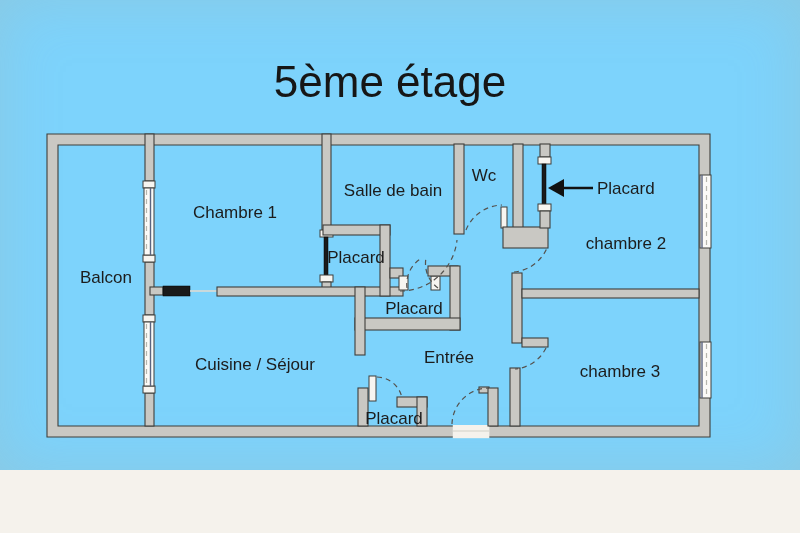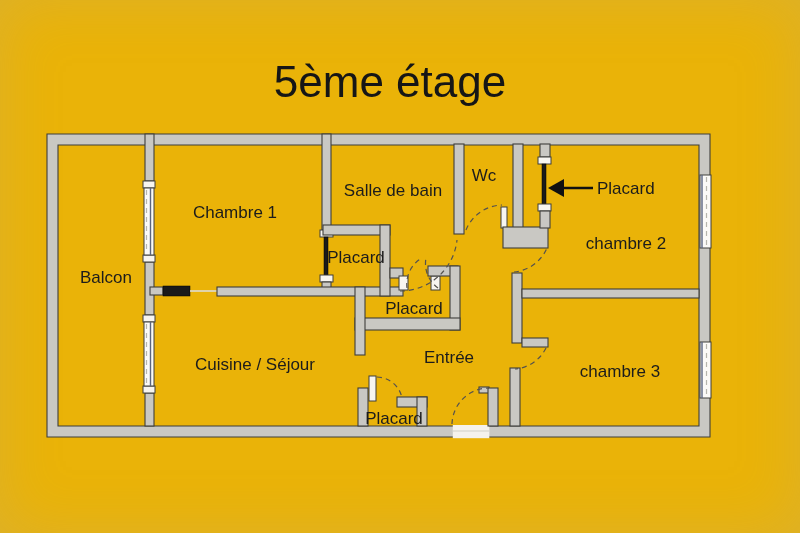--- a/index.html
+++ b/index.html
@@ -7,22 +7,22 @@
     padding: 0;
     width: 800px;
     height: 533px;
     overflow: hidden;
     background: #f5f2ec;
     font-family: "Liberation Sans", sans-serif;
   }
   .page {
     position: relative;
     width: 800px;
-    height: 533px;
-    background: #eab308;
+    height: 470px;
+    background: #7dd3fc;
     box-shadow: inset 0 0 60px rgba(180,170,150,0.25);
     text-align: center;
   }
   svg { display: block; }
   .wall { fill: #c9c8c3; stroke: #3e3e3b; stroke-width: 1.1; }
   .jamb { fill: #f7f5f0; stroke: #3e3e3b; stroke-width: 1; }
   .blackdoor { fill: #1a1a1a; stroke: #000; stroke-width: 0.5; }
   .winrect { fill: #fbfaf7; stroke: #3e3e3b; stroke-width: 1; }
   .winline { stroke: #5a6480; stroke-width: 1.4; fill: none; }
   .windash { stroke: #b5b5ad; stroke-width: 1.2; stroke-dasharray: 5 4; fill: none; }

